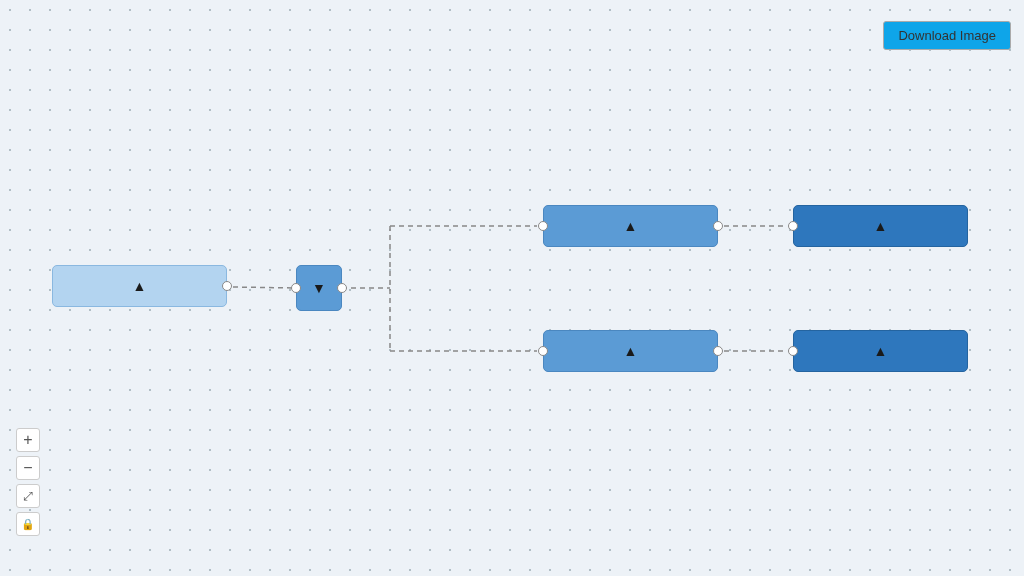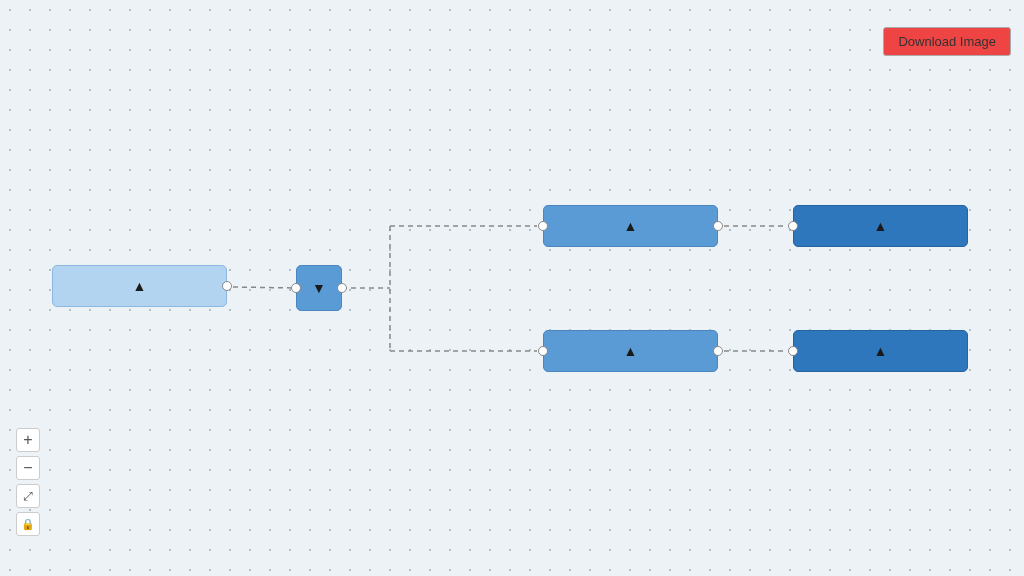--- a/index.html
+++ b/index.html
@@ -18,24 +18,24 @@
       position: absolute;
       inset: 0;
       background-image: radial-gradient(circle, #b0bec5 1px, transparent 1px);
       background-size: 20px 20px;
       background-color: #edf2f7;
     }
 
     
     .download-btn {
       position: absolute;
-      top: 27px;
+      top: 21px;
       right: 13px;
       padding: 6px 14px;
-      background: #ef4444;
+      background: #0ea5e9;
       border: 1px solid #aaa;
       border-radius: 3px;
       font-size: 13px;
       cursor: pointer;
       color: #333;
       z-index: 10;
     }
 
     
     .zoom-controls {

